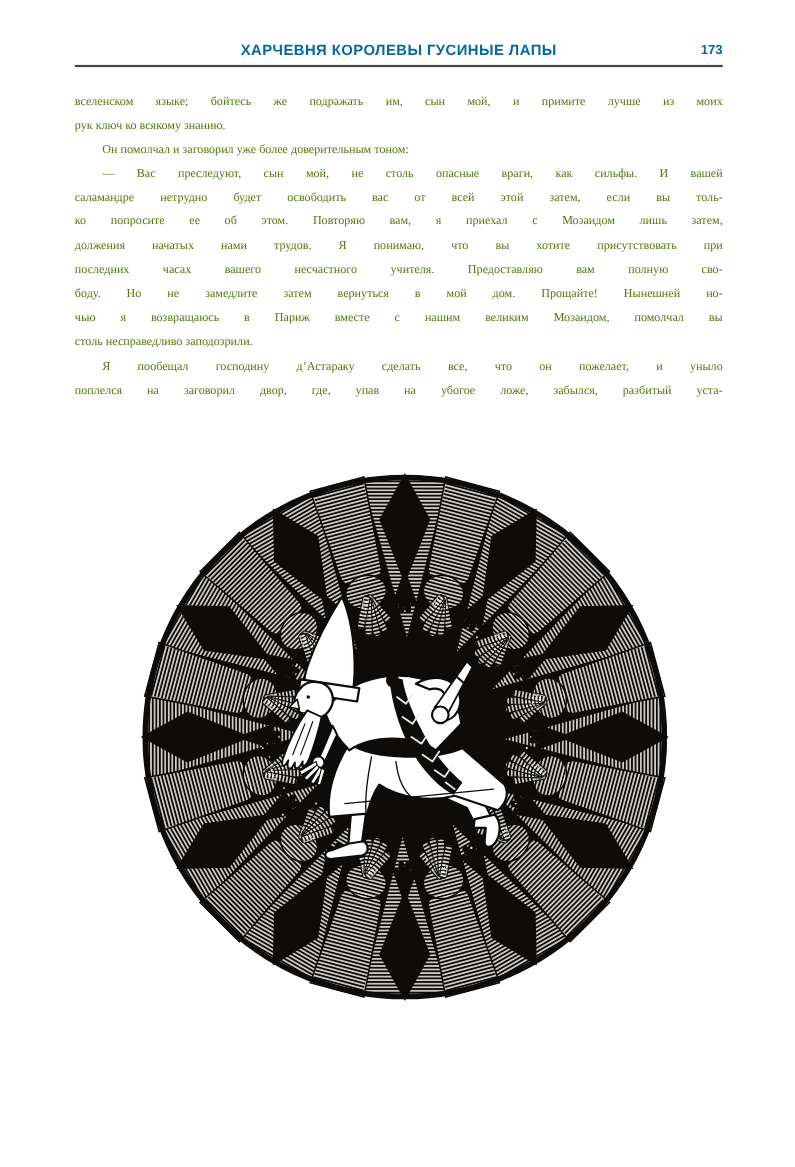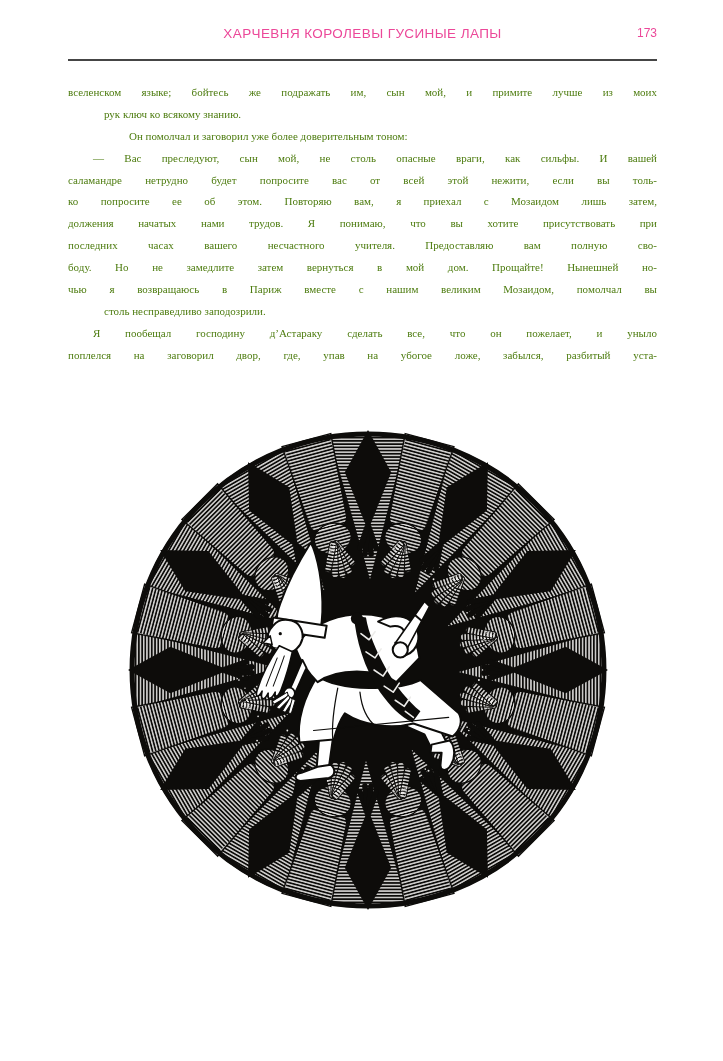--- a/index.html
+++ b/index.html
@@ -4,44 +4,45 @@
 <style>
   html,body{margin:0;padding:0;background:#ffffff;}
   .page{
     position:relative;
     width:723px;height:1061px;
     background:#ffffff;
     font-family:"Liberation Serif","DejaVu Serif",serif;
     overflow:hidden;
   }
   .running-head{
-    position:absolute;left:68px;top:26px;width:589px;height:16px;
+    position:absolute;left:68px;top:38px;width:589px;height:16px;
     font-family:"Liberation Sans","DejaVu Sans",sans-serif;
-    font-size:13.5px;line-height:15px;color:#ec4899;
+    font-size:13.5px;line-height:15px;color:#0369a1;
     letter-spacing:0.4px;
+    font-weight:bold;
   }
   .running-head .title{
     display:block;text-align:center;
   }
   .running-head .folio{
     position:absolute;right:0;top:0;font-size:12px;letter-spacing:0;
   }
   .head-rule{
     position:absolute;left:68px;top:59px;width:589px;height:2px;
     background:#454545;
   }
   .body-text{
     position:absolute;left:68px;top:82px;width:589px;
     font-size:11px;line-height:21.9px;color:#4d7c0f;
   }
   .line{
     text-align:justify;text-align-last:justify;
     height:21.9px;
   }
-  .line.last{text-align-last:left;margin-left:36px;}
+  .line.last{text-align-last:left;}
   .line.indent{text-indent:25px;}
   .engraving-wrap{
     position:absolute;left:126px;top:428px;width:484px;height:484px;
   }
   .ink{fill:#0d0c0a;}
 </style>
 </head>
 <body>
 
 <div class="page">
@@ -51,21 +52,21 @@
     <span class="folio">173</span>
   </div>
 
   <div class="head-rule"></div>
 
   <div class="body-text">
       <div class="line">вселенском языке; бойтесь же подражать им, сын мой, и примите лучше из моих</div>
       <div class="line last">рук ключ ко всякому знанию.</div>
       <div class="line last indent">Он помолчал и заговорил уже более доверительным тоном:</div>
       <div class="line indent">— Вас преследуют, сын мой, не столь опасные враги, как сильфы. И вашей</div>
-      <div class="line">саламандре нетрудно будет попросите вас от всей этой нежити, если вы толь-</div>
+      <div class="line">саламандре нетрудно будет освободить вас от всей этой затем, если вы толь-</div>
       <div class="line">ко попросите ее об этом. Повторяю вам, я приехал с Мозаидом лишь затем,</div>
       <div class="line">должения начатых нами трудов. Я понимаю, что вы хотите присутствовать при</div>
       <div class="line">последних часах вашего несчастного учителя. Предоставляю вам полную сво-</div>
       <div class="line">боду. Но не замедлите затем вернуться в мой дом. Прощайте! Нынешней но-</div>
       <div class="line">чью я возвращаюсь в Париж вместе с нашим великим Мозаидом, помолчал вы</div>
       <div class="line last">столь несправедливо заподозрили.</div>
       <div class="line indent">Я пообещал господину д’Астараку сделать все, что он пожелает, и уныло</div>
       <div class="line">поплелся на заговорил двор, где, упав на убогое ложе, забылся, разбитый уста-</div>
     </div>
 

